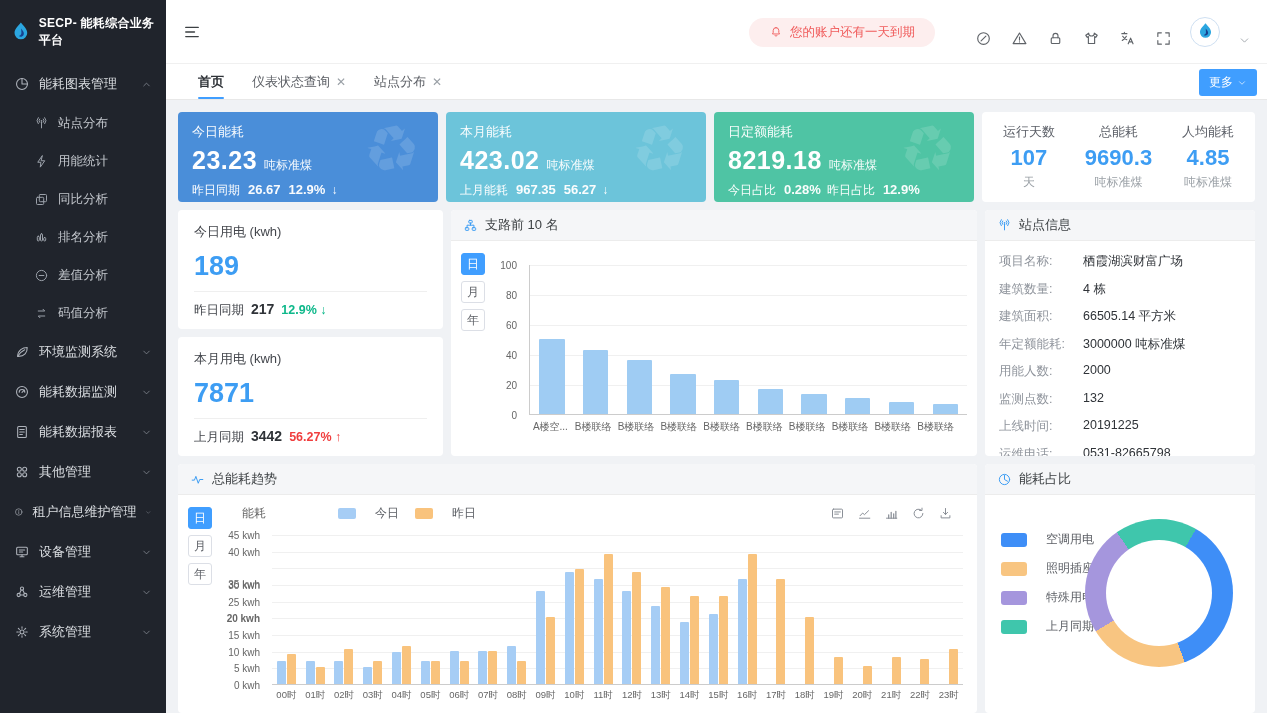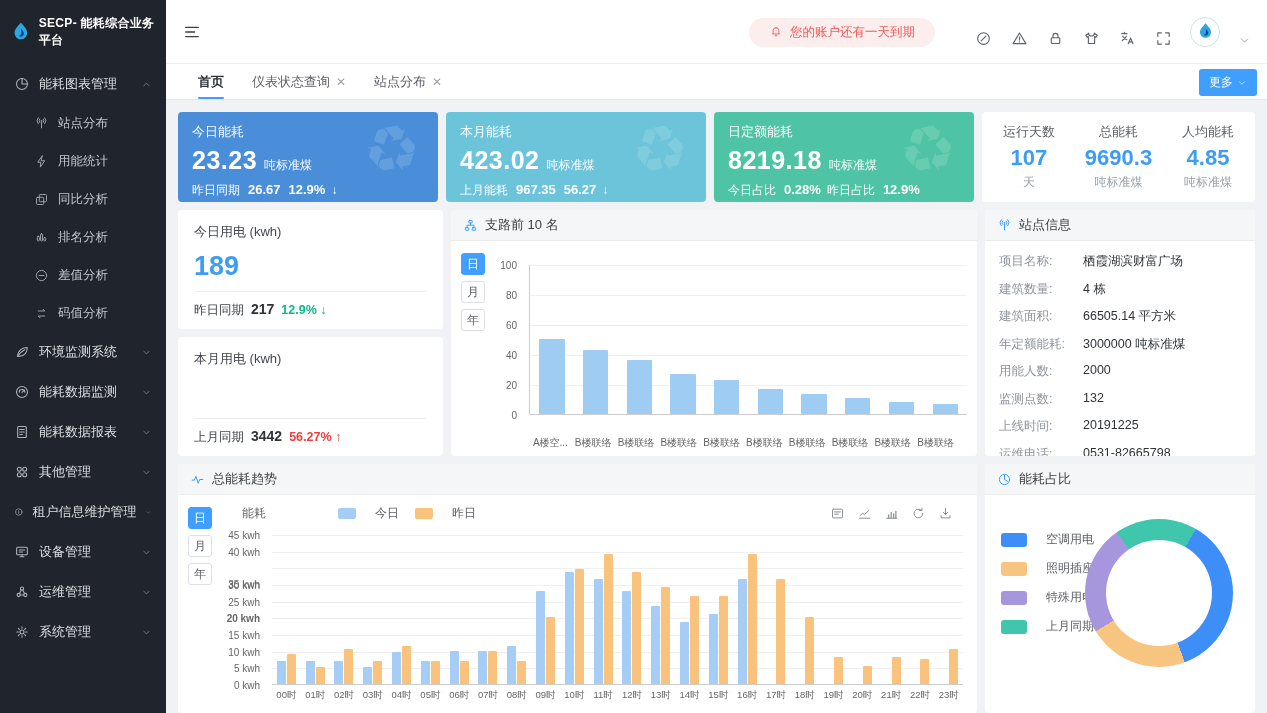--- a/index.html
+++ b/index.html
@@ -475,20 +475,21 @@
               <div class="u-val">189</div>
               <div class="u-div"></div>
               <div class="u-foot">
                 <span>昨日同期</span>
                 <b>217</b>
                 <span class="pct-down">12.9% ↓</span>
               </div>
             </div>
             <div class="ucard">
               <div class="u-title">本月用电 (kwh)</div>
+              <div class="u-val">7871</div>
               <div class="u-div"></div>
               <div class="u-foot">
                 <span>上月同期</span>
                 <b>3442</b>
                 <span class="pct-up">56.27% ↑</span>
               </div>
             </div>
           </div>
 
         <section class="panel">
@@ -549,21 +550,21 @@
                     <div class="bar" style="height: 16.5px; width: 58%; background: rgb(159, 204, 243);"></div>
                   </div>
                   <div class="bcol">
                     <div class="bar" style="height: 12px; width: 58%; background: rgb(159, 204, 243);"></div>
                   </div>
                   <div class="bcol">
                     <div class="bar" style="height: 9.75px; width: 58%; background: rgb(159, 204, 243);"></div>
                   </div>
                 </div>
               </div>
-              <div class="xlabels" style="left: 78px; right: 20px; top: 179px; height: 22px; margin-top: 16px;">
+              <div class="xlabels" style="left: 78px; right: 20px; top: 179px; height: 22px;">
                 <div class="xlab">A楼空...</div>
                 <div class="xlab">B楼联络</div>
                 <div class="xlab">B楼联络</div>
                 <div class="xlab">B楼联络</div>
                 <div class="xlab">B楼联络</div>
                 <div class="xlab">B楼联络</div>
                 <div class="xlab">B楼联络</div>
                 <div class="xlab">B楼联络</div>
                 <div class="xlab">B楼联络</div>
                 <div class="xlab">B楼联络</div>

